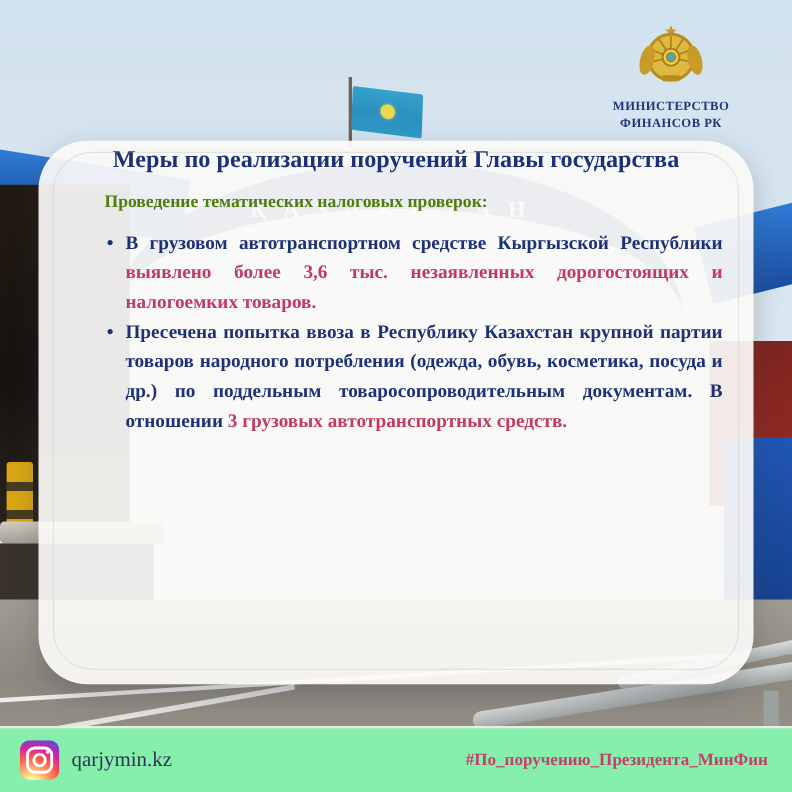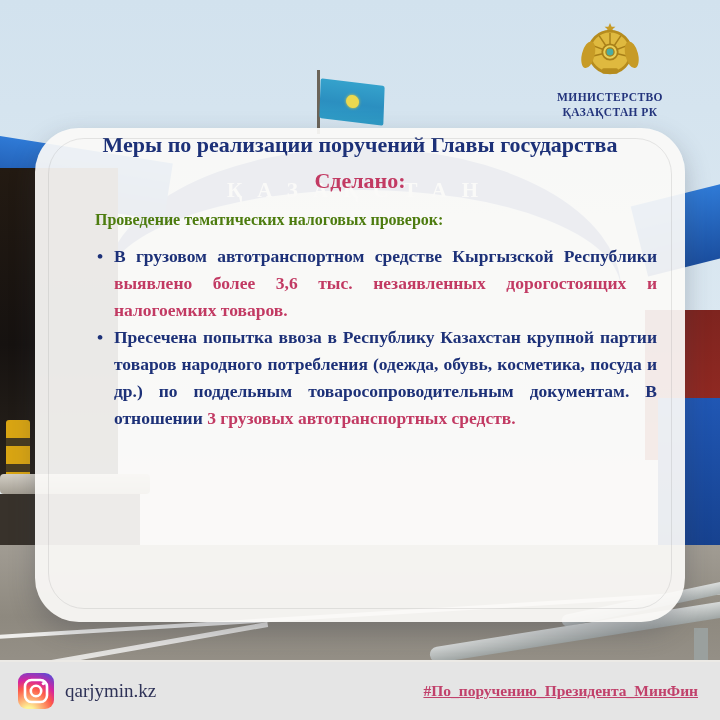--- a/index.html
+++ b/index.html
@@ -62,26 +62,26 @@
   .status{margin-top:10px;text-align:center;color:#c23a63;font-weight:bold;font-size:22px;line-height:26px;}
   .section-heading{margin:16px 40px 0 60px;color:#4d7c0f;font-weight:bold;font-size:16px;line-height:20px;}
   ul.bullets{margin:13px 0 0;padding:0 28px 0 79px;list-style:none;
     color:#1d3178;font-weight:bold;font-size:17.5px;line-height:27px;
     text-align:justify;text-align-last:left;}
   ul.bullets li{position:relative;}
   ul.bullets li::before{content:"\2022";position:absolute;left:-17px;color:#1d3178;}
   .navy{color:#1d3178;}
   .crimson{color:#c23a63;}
   
-  .footer{position:absolute;left:0;top:660px;width:720px;height:60px;background:#e5e5e5;
+  .footer{position:absolute;left:0;top:660px;width:720px;height:60px;background:#86efac;
     border-top:2px solid #eceae6;display:flex;align-items:center;padding:0 18px;box-sizing:border-box;z-index:3;}
   .social{display:flex;align-items:center;gap:11px;}
   .social + .social{margin-left:26px;}
   .handle{color:#2e3257;font-size:19px;font-weight:normal;}
-  .hashtag{margin-left:auto;padding-right:4px;color:#c1416b;font-weight:bold;font-size:15.5px;text-decoration:underline;}
+  .hashtag{margin-left:auto;padding-right:4px;color:#c1416b;font-weight:bold;font-size:15.5px;}
 </style>
 </head>
 <body>
 
 <div class="canvas">
 
   <div class="bg">
     <div class="sky"></div>
     <div class="gate-arch"></div>
     <div class="gate-text">ҚАЗАҚСТАН</div>
@@ -119,27 +119,26 @@
         <line x1="32" y1="33" x2="53" y2="38"></line>
       </g>
       <ellipse cx="8" cy="36" rx="7" ry="15" fill="#c79b26" transform="rotate(14 8 36)"></ellipse>
       <ellipse cx="56" cy="36" rx="7" ry="15" fill="#c79b26" transform="rotate(-14 56 36)"></ellipse>
       <circle cx="32" cy="33" r="8.5" fill="#e9cf56" stroke="#a87f18" stroke-width="2"></circle>
       <circle cx="32" cy="33" r="4.5" fill="#4aaca4" stroke="#a87f18" stroke-width="1.4"></circle>
       <rect x="23" y="51" width="18" height="6" rx="2" fill="#b68c1e"></rect>
     </svg>
     <div class="ministry-name">
       <div>МИНИСТЕРСТВО</div>
-      <div>ҚАЗАҚСТАН РК</div>
+      <div>ФИНАНСОВ РК</div>
     </div>
   </div>
 
   <div class="card">
     <div class="card-title">Меры по реализации поручений Главы государства</div>
-    <div class="status">Сделано:</div>
     <div class="section-heading">Проведение тематических налоговых проверок:</div>
     <ul class="bullets">
         <li><span class="navy">В грузовом автотранспортном средстве Кыргызской Республики </span><span class="crimson">выявлено более 3,6 тыс. незаявленных дорогостоящих и налогоемких товаров.</span></li>
         <li><span class="navy">Пресечена попытка ввоза в Республику Казахстан крупной партии товаров народного потребления (одежда, обувь, косметика, посуда и др.) по поддельным товаросопроводительным документам. В отношении </span><span class="crimson">3 грузовых автотранспортных средств.</span></li>
       </ul>
   </div>
 
   <div class="footer">
     <div class="social">
       <svg width="36" height="36" viewBox="0 0 36 36">

